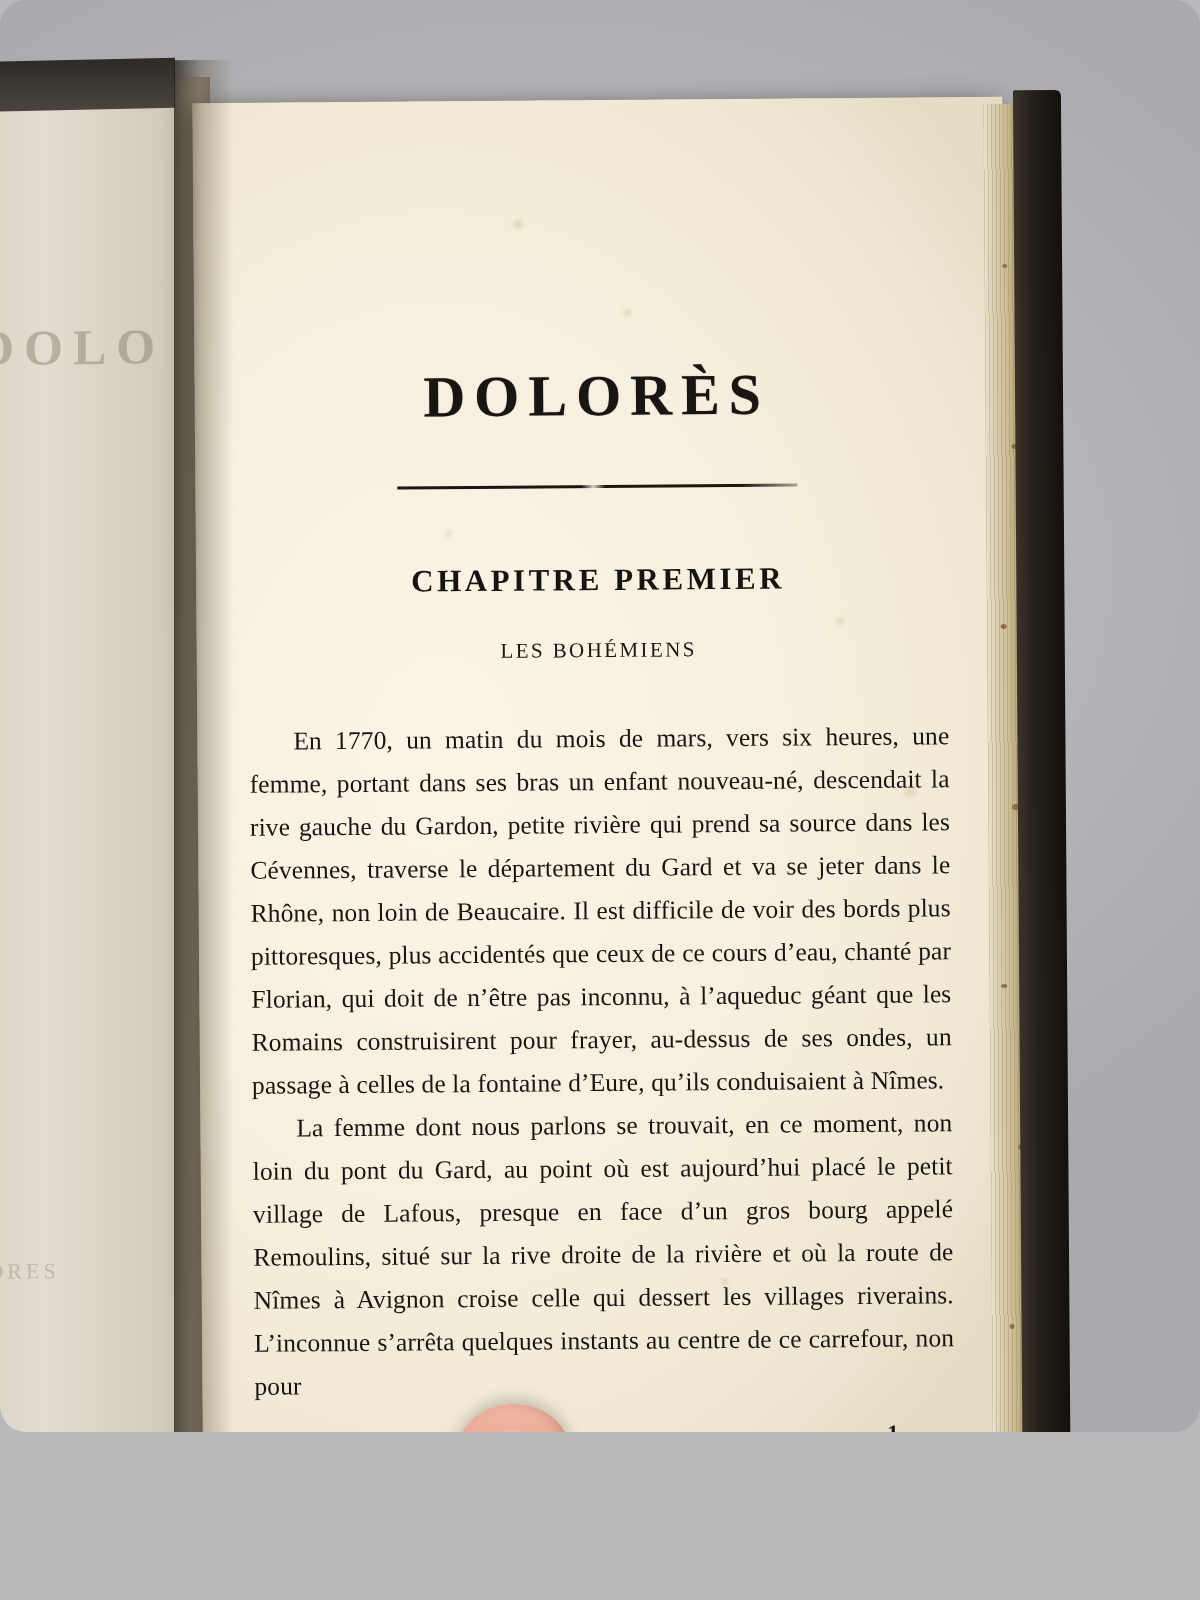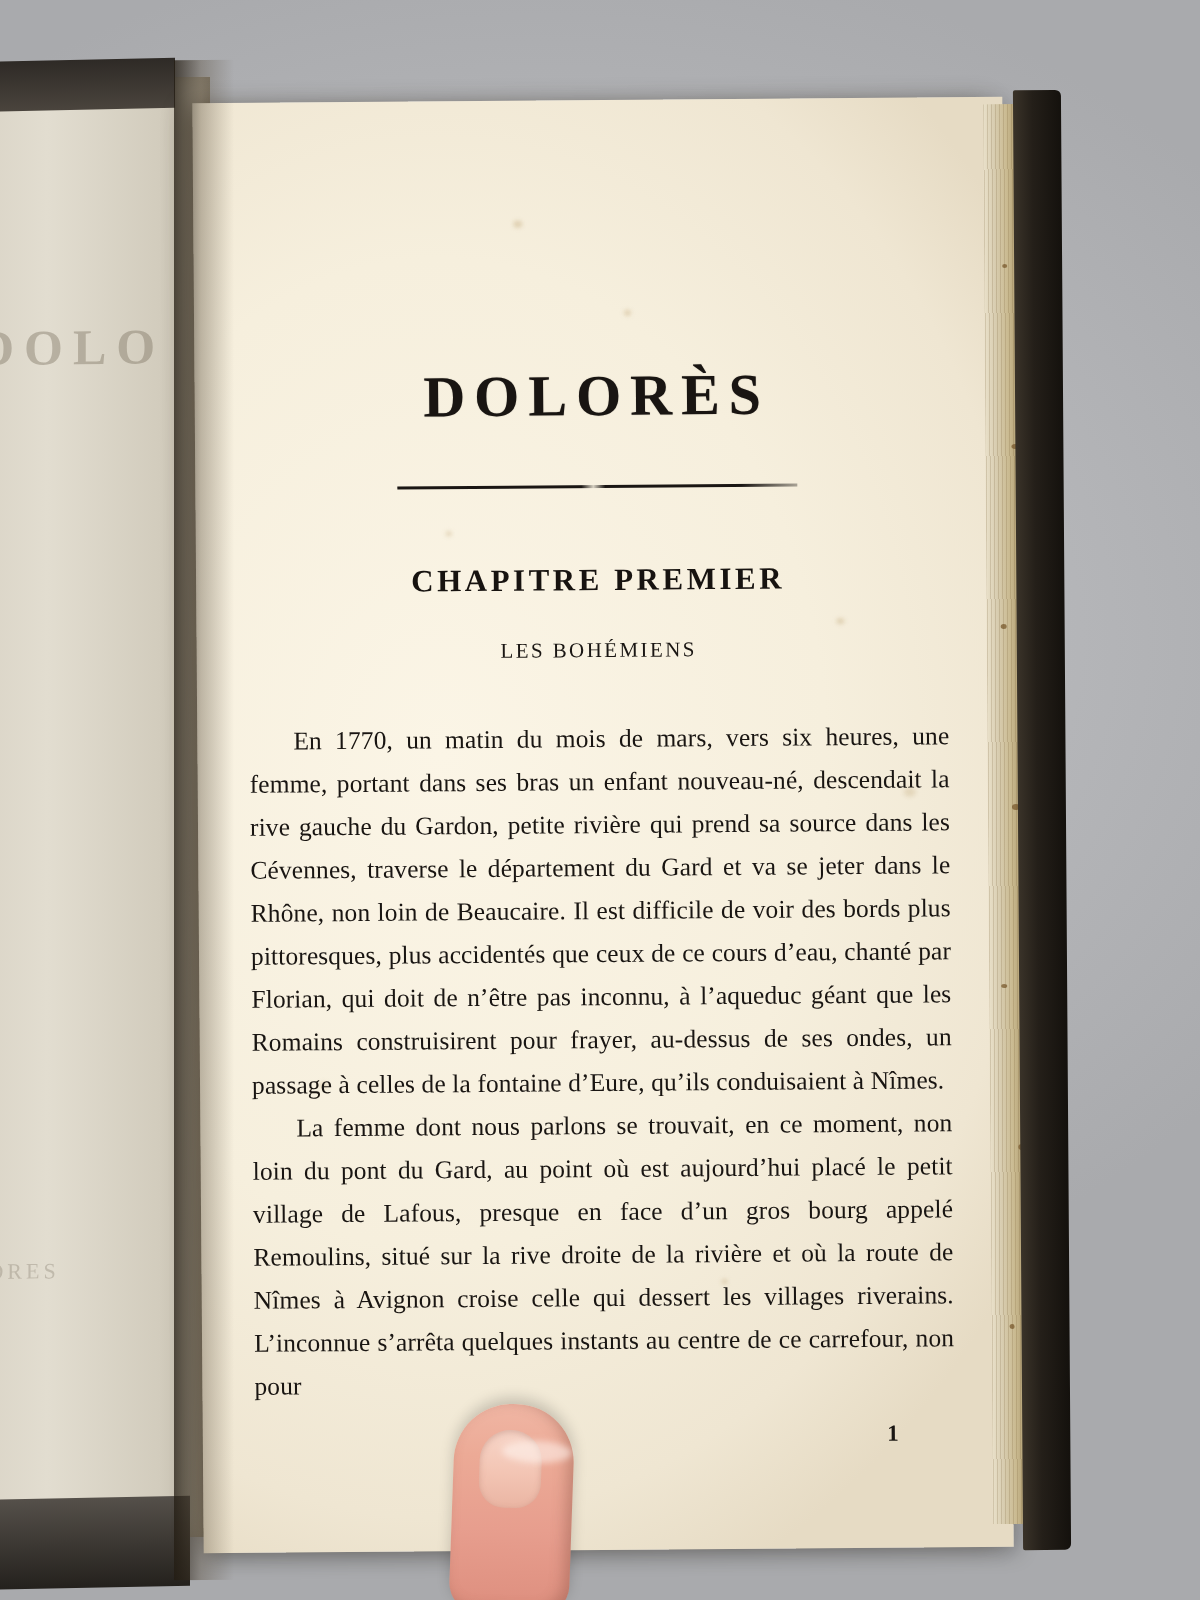--- a/index.html
+++ b/index.html
@@ -3,24 +3,25 @@
 <meta charset="utf-8">
 <style>
   html, body {
     margin: 0;
     padding: 0;
     background: #b9b9bb;
   }
   #page {
     position: relative;
     width: 1200px;
-    height: 1600px;
+    height: 1432px;
     overflow: hidden;
     background: #b9bbbd;
     font-family: "Liberation Serif", serif;
+    border-radius: 26px;
   }
 
   
   .backdrop {
     position: absolute;
     inset: 0;
     background:
       radial-gradient(ellipse 900px 700px at 45% 40%, #c2c3c5 0%, #b4b5b8 60%, #a9aaad 100%);
   }
 

